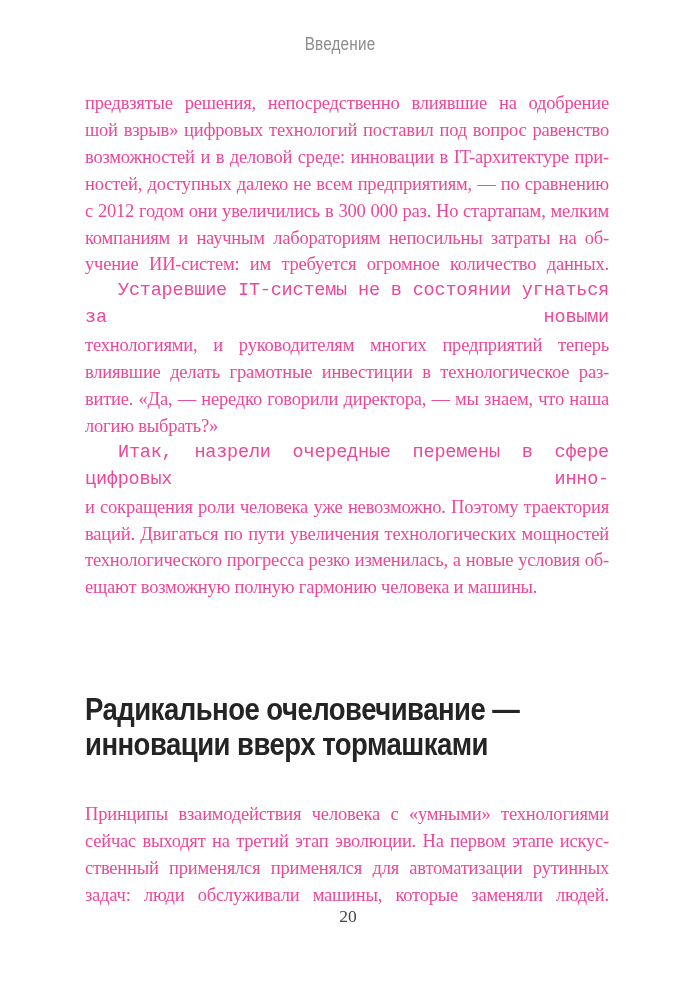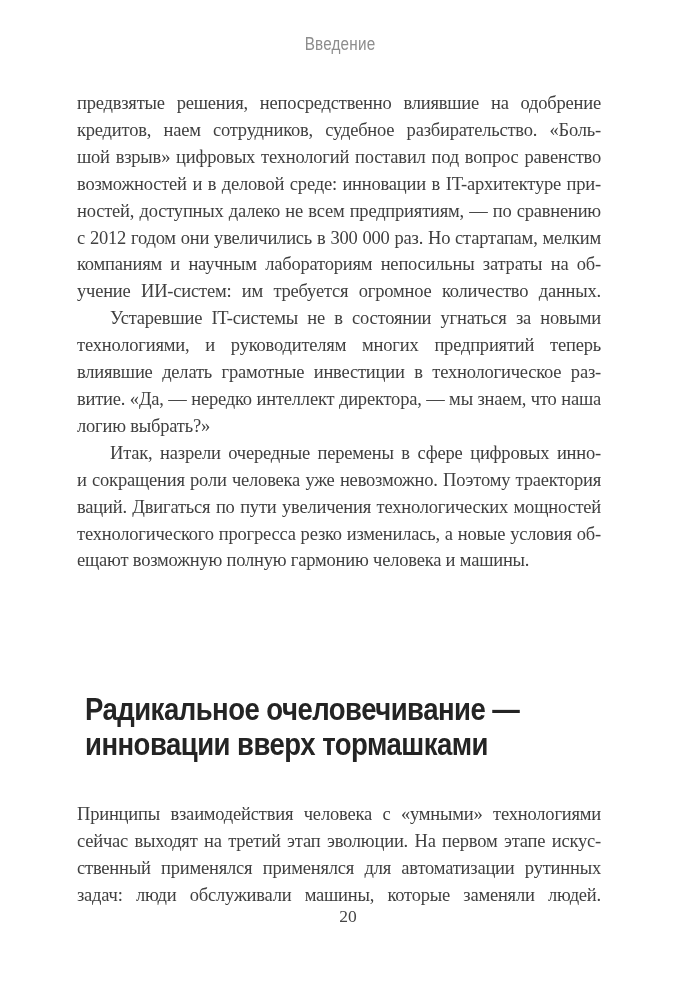--- a/index.html
+++ b/index.html
@@ -24,37 +24,37 @@
     text-align: center;
     font-family: "Liberation Sans", sans-serif;
     font-size: 18px;
     color: #8d8d8d;
     transform: scaleX(0.85);
     transform-origin: center top;
     letter-spacing: 0.2px;
   }
   .body-block, .after-block {
     position: absolute;
-    left: 77px;
+    left: 85px;
     width: 524px;
     font-size: 18.5px;
     line-height: 26.9px;
-    color: #404040;
+    color: #ec4899;
     letter-spacing: -0.2px;
   }
   .body-block { top: 90px; }
   .after-block { top: 785px; margin-top: 16px; }
   .para { margin: 0; }
   .line {
     text-align: justify;
     text-align-last: justify;
     white-space: normal;
   }
   .line.no-just-last { text-align-last: left; }
-  .line.indent { text-indent: 33px; }
+  .line.indent { text-indent: 33px; font-family: Liberation Mono, monospace; }
   .section-heading {
     position: absolute;
     top: 692px;
     left: 85px;
     font-family: "Liberation Sans", sans-serif;
     font-weight: 700;
     font-size: 32px;
     line-height: 35px;
     color: #242424;
     letter-spacing: -0.6px;
@@ -75,33 +75,32 @@
 </head>
 <body>
 
 <div class="page">
 
   <div class="running-head">Введение</div>
 
   <div class="body-block">
       <div class="para">
         <div class="line">предвзятые решения, непосредственно влиявшие на одобрение</div>
-        <div class="line">кредитов, наем сотрудников, судебное разбирательство. «Боль-</div>
         <div class="line">шой взрыв» цифровых технологий поставил под вопрос равенство</div>
         <div class="line">возможностей и в деловой среде: инновации в IT-архитектуре при-</div>
         <div class="line">ностей, доступных далеко не всем предприятиям, — по сравнению</div>
         <div class="line">с 2012 годом они увеличились в 300 000 раз. Но стартапам, мелким</div>
         <div class="line">компаниям и научным лабораториям непосильны затраты на об-</div>
         <div class="line">учение ИИ-систем: им требуется огромное количество данных.</div>
       </div>
       <div class="para">
         <div class="line indent">Устаревшие IT-системы не в состоянии угнаться за новыми</div>
         <div class="line">технологиями, и руководителям многих предприятий теперь</div>
         <div class="line">влиявшие делать грамотные инвестиции в технологическое раз-</div>
-        <div class="line">витие. «Да, — нередко интеллект директора, — мы знаем, что наша</div>
+        <div class="line">витие. «Да, — нередко говорили директора, — мы знаем, что наша</div>
         <div class="line no-just-last">логию выбрать?»</div>
       </div>
       <div class="para">
         <div class="line indent">Итак, назрели очередные перемены в сфере цифровых инно-</div>
         <div class="line">и сокращения роли человека уже невозможно. Поэтому траектория</div>
         <div class="line">ваций. Двигаться по пути увеличения технологических мощностей</div>
         <div class="line">технологического прогресса резко изменилась, а новые условия об-</div>
         <div class="line no-just-last">ещают возможную полную гармонию человека и машины.</div>
       </div>
     </div>

